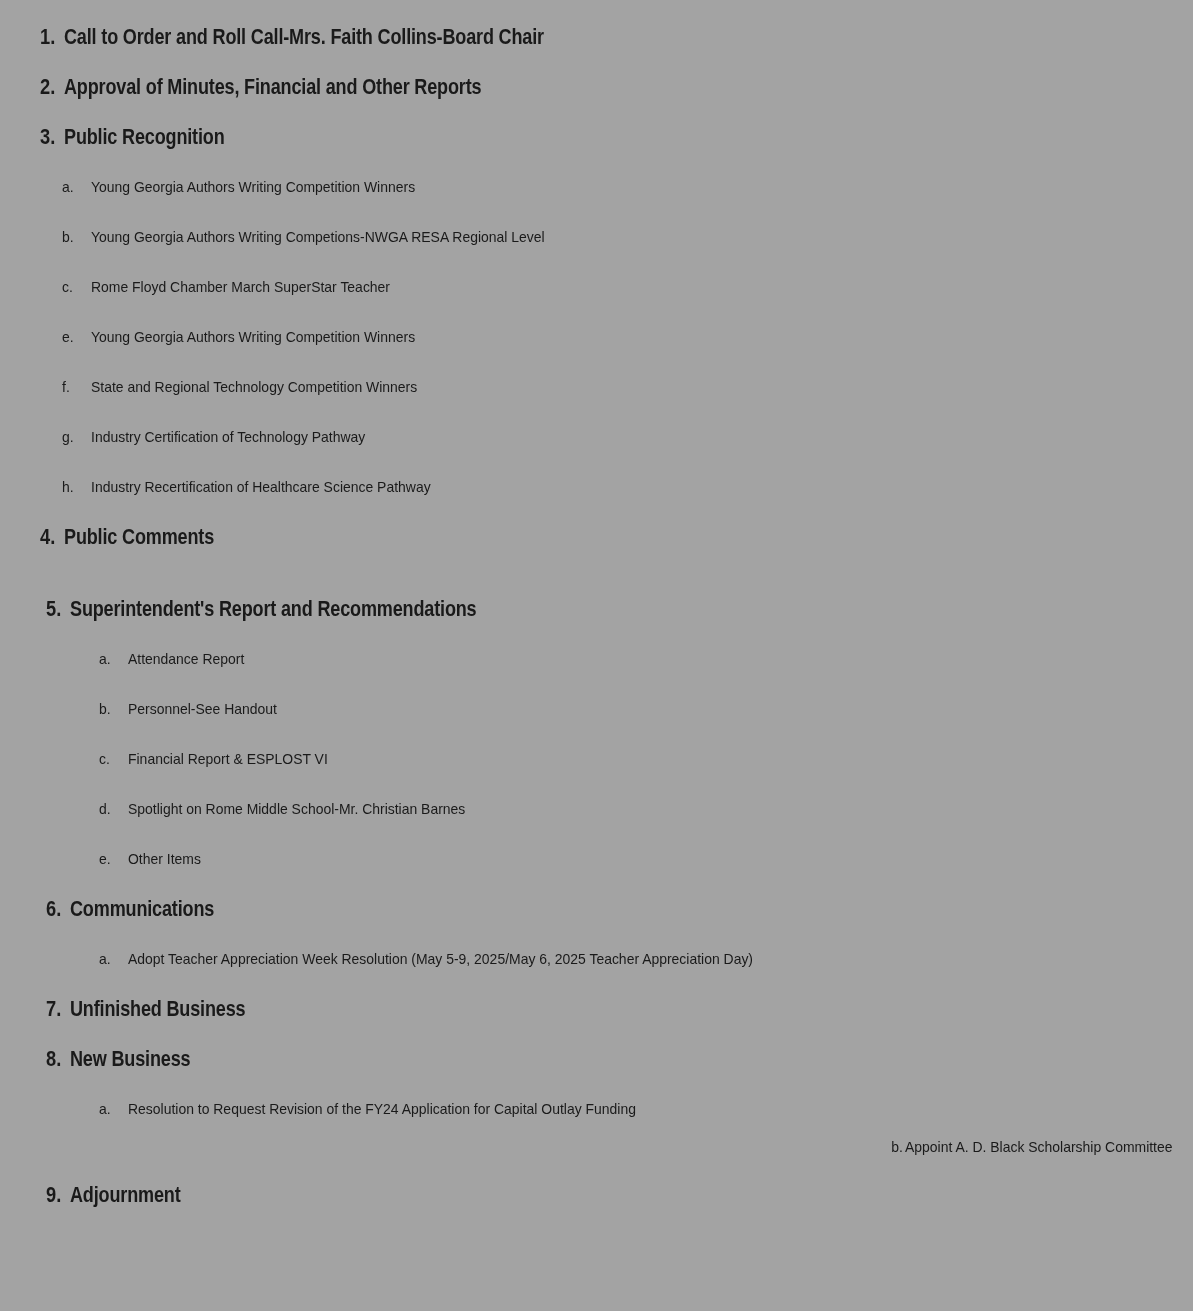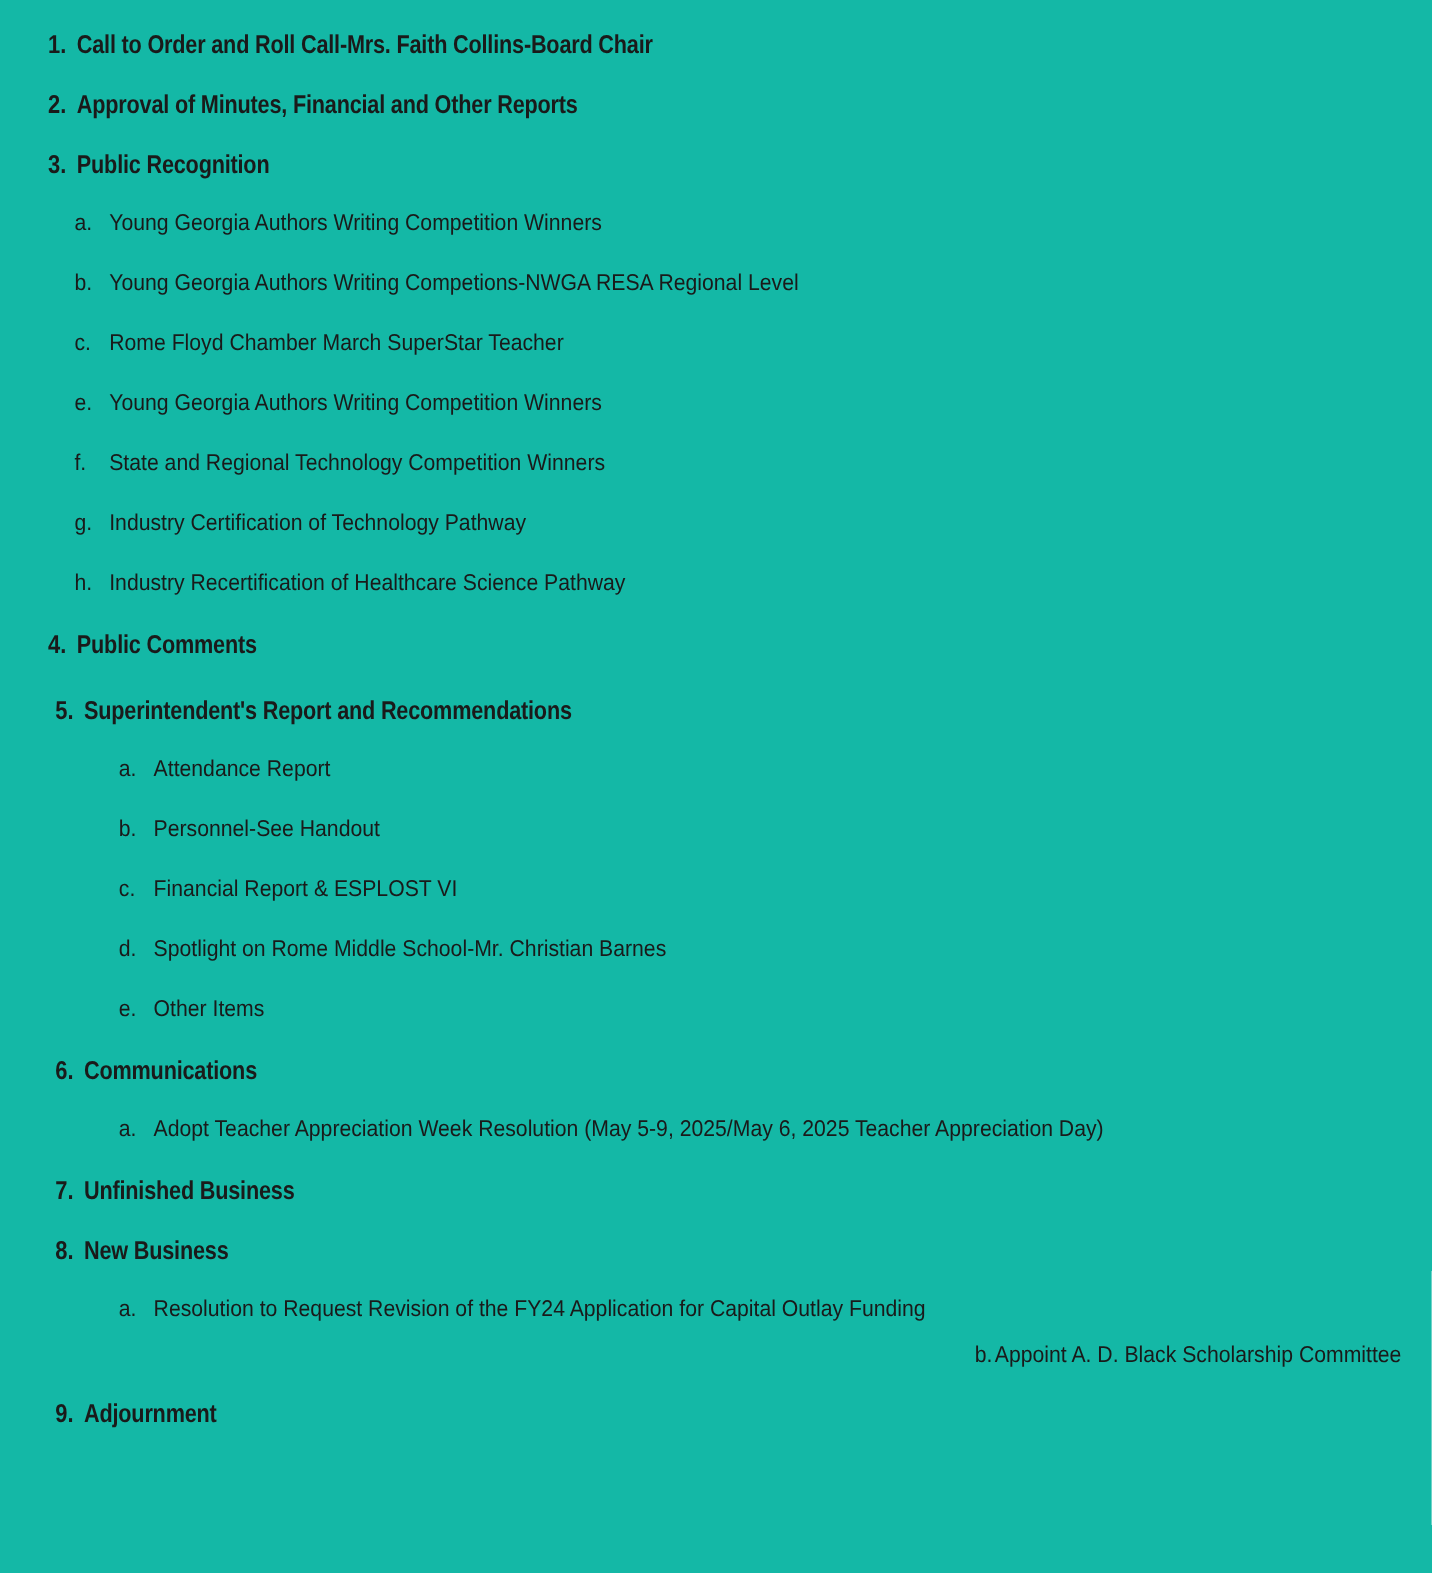--- a/index.html
+++ b/index.html
@@ -11,38 +11,38 @@
     width: 1193px;
     height: 1311px;
     overflow: hidden;
     font-family: "Liberation Sans", sans-serif;
     color: #1a1a1a;
     -webkit-font-smoothing: antialiased;
   }
   .page {
     width: 1193px;
     height: 1311px;
-    background: #14b8a6;
+    background: #a3a3a3;
   }
   .agenda-list {
     padding-top: 1px; 
   }
   .row {
     line-height: 28px;
     margin-top: 22px;
     white-space: nowrap;
   }
   .row-top {
     padding-left: 40px;
     font-size: 21.5px;
     font-weight: 700;
   }
   .row-sub {
     padding-left: 62px;
-    font-size: 19px;
+    font-size: 15px;
     font-weight: 400;
   }
   .num {
     display: inline-block;
     width: 24px;
     transform: scaleX(0.85);
     transform-origin: 0 50%;
   }
   .letter {
     display: inline-block;
@@ -58,21 +58,21 @@
   }
   .label-reg {
     display: inline-block;
     transform: scaleX(0.93);
     transform-origin: 0 50%;
   }
   
   .group:nth-child(n+5) > .row-top { padding-left: 46px; }
   .group:nth-child(n+5) > .row-sub { padding-left: 99px; }
   
-  .group:nth-child(5) > .row-top { margin-top: 27px; }  
+  .group:nth-child(5) > .row-top { margin-top: 44px; }  
   .group:nth-child(8) > div:nth-child(3) { margin-top: 10px; text-align: right; } 
   .group:nth-child(9) > .row-top { margin-top: 20px; }  
 </style>
 </head>
 <body>
 
 <div class="page">
   <div class="agenda-list" id="agenda-list">
       <div class="group">
         <div class="row row-top"><span class="num">1.</span><span class="label-bold">Call to Order and Roll Call-Mrs. Faith Collins-Board Chair</span></div>

